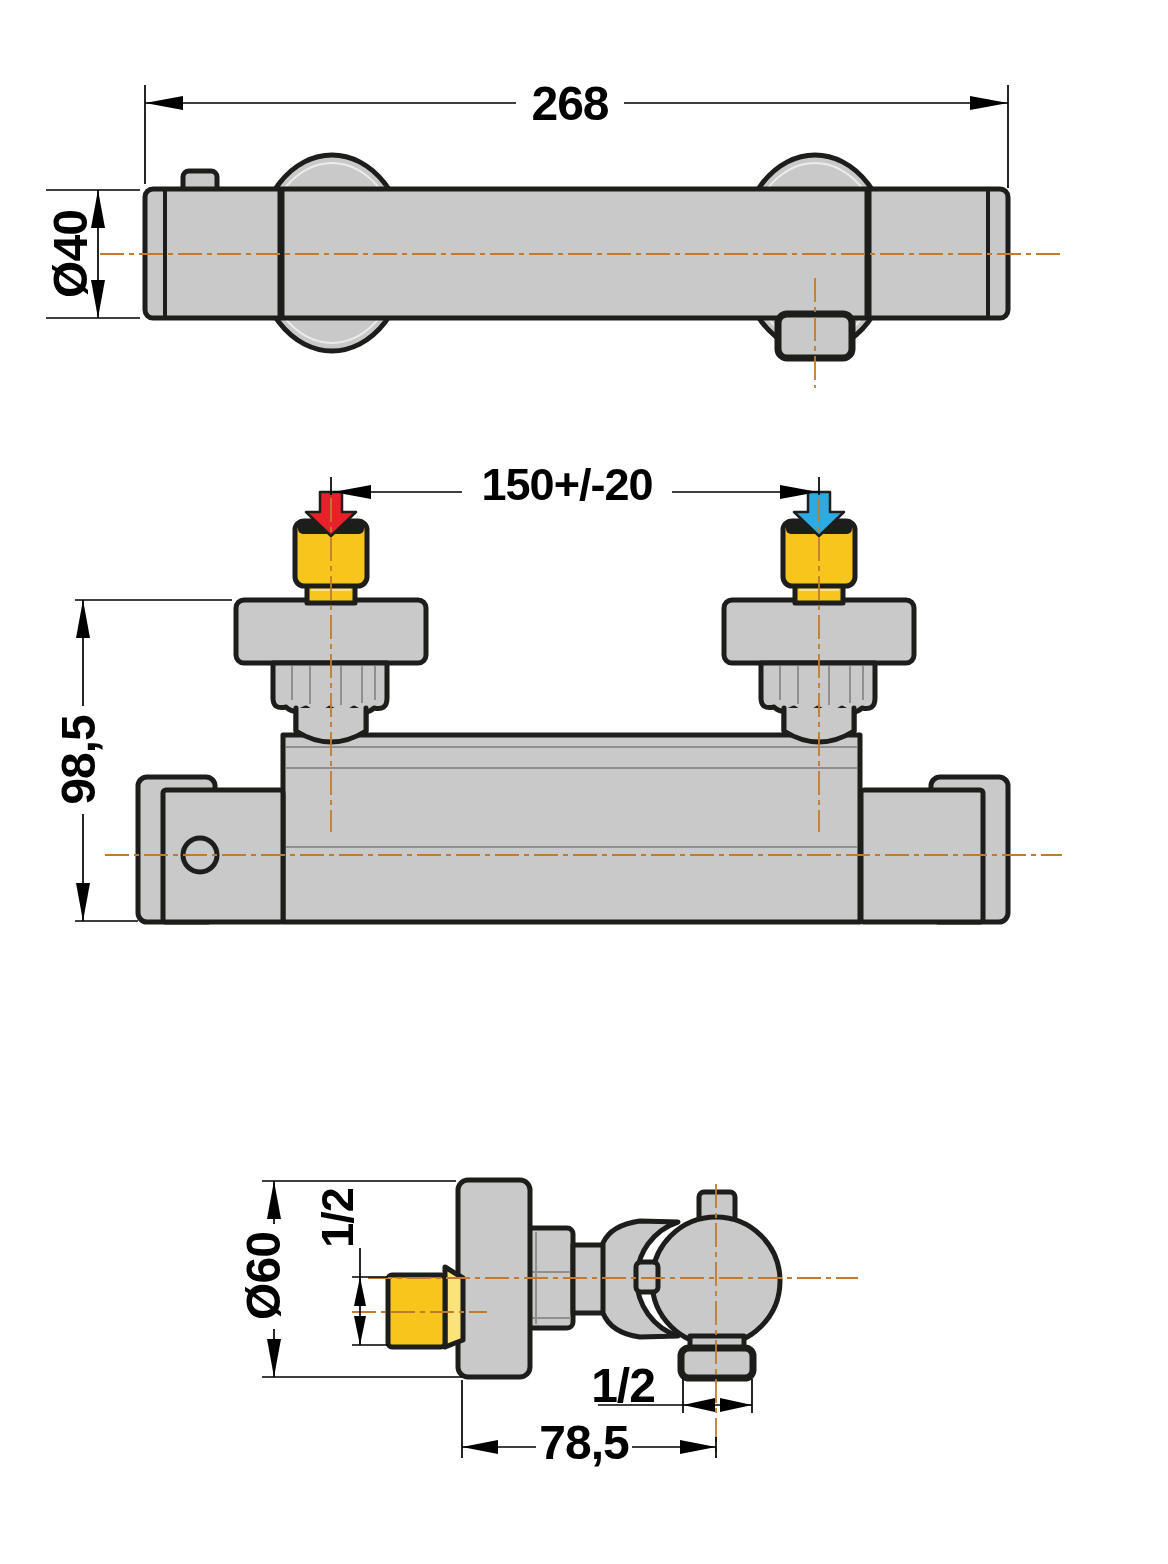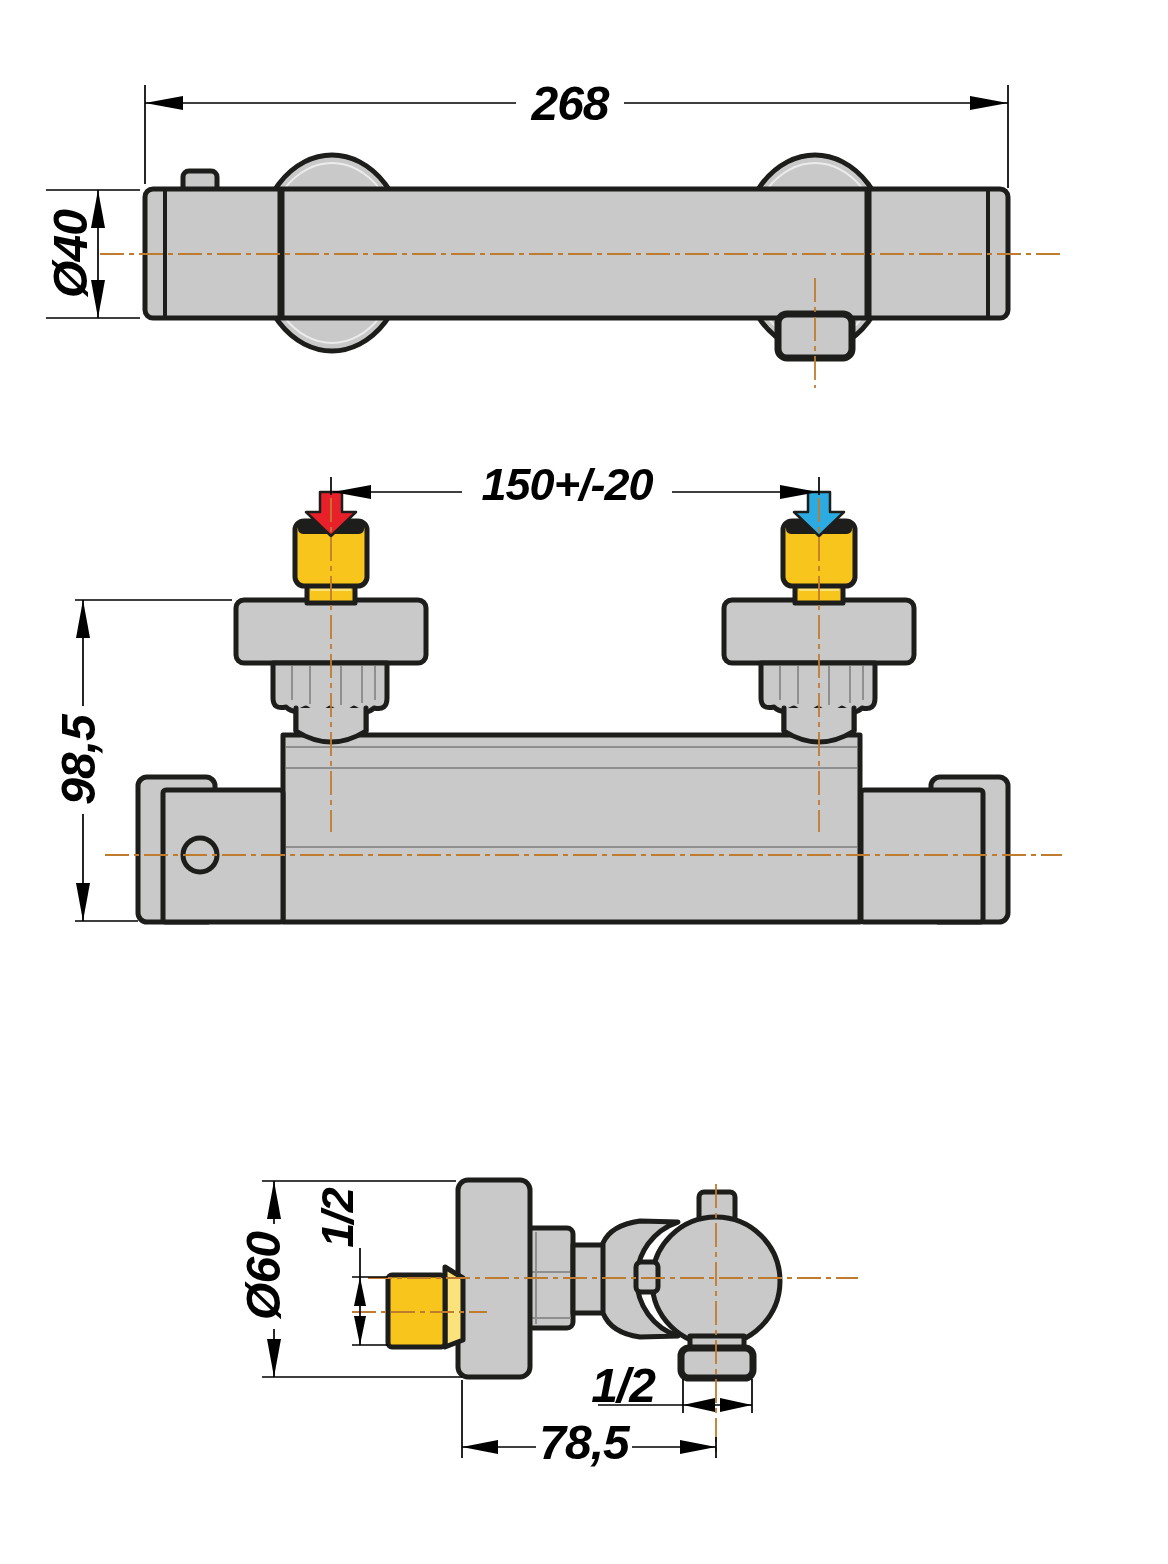--- a/index.html
+++ b/index.html
@@ -1,16 +1,16 @@
 <!DOCTYPE html>
 <html><head>
 <meta charset="utf-8">
 <style>
   html,body{margin:0;padding:0;background:#ffffff;}
-  .page{position:relative;width:1168px;height:1564px;background:#fff;overflow:hidden;font-style:italic;}
+  .page{position:relative;width:1168px;height:1564px;background:#fff;overflow:hidden;}
   svg{display:block;}
   .metal{fill:#c9c9c9;stroke:#1d1d1b;stroke-width:5;stroke-linejoin:round;stroke-linecap:round;}
   .metal-thick{fill:#c9c9c9;stroke:#1d1d1b;stroke-width:7;stroke-linejoin:round;}
   .thin-line{stroke:#8f8f8f;stroke-width:2;fill:none;}
   .lite-line{stroke:#ececec;stroke-width:2;fill:none;}
   .dim{stroke:#000;stroke-width:1.7;fill:none;}
   .dim-arrow{fill:#000;stroke:none;}
   .dim-text{font-family:"Liberation Sans",sans-serif;font-weight:bold;font-size:48px;fill:#000;letter-spacing:-1px;}
   .dim-text-sm{font-family:"Liberation Sans",sans-serif;font-weight:bold;font-size:45px;fill:#000;letter-spacing:-1px;}
   .centerline{stroke:#c07c2e;stroke-width:1.8;fill:none;stroke-dasharray:24 5 5 5;}

